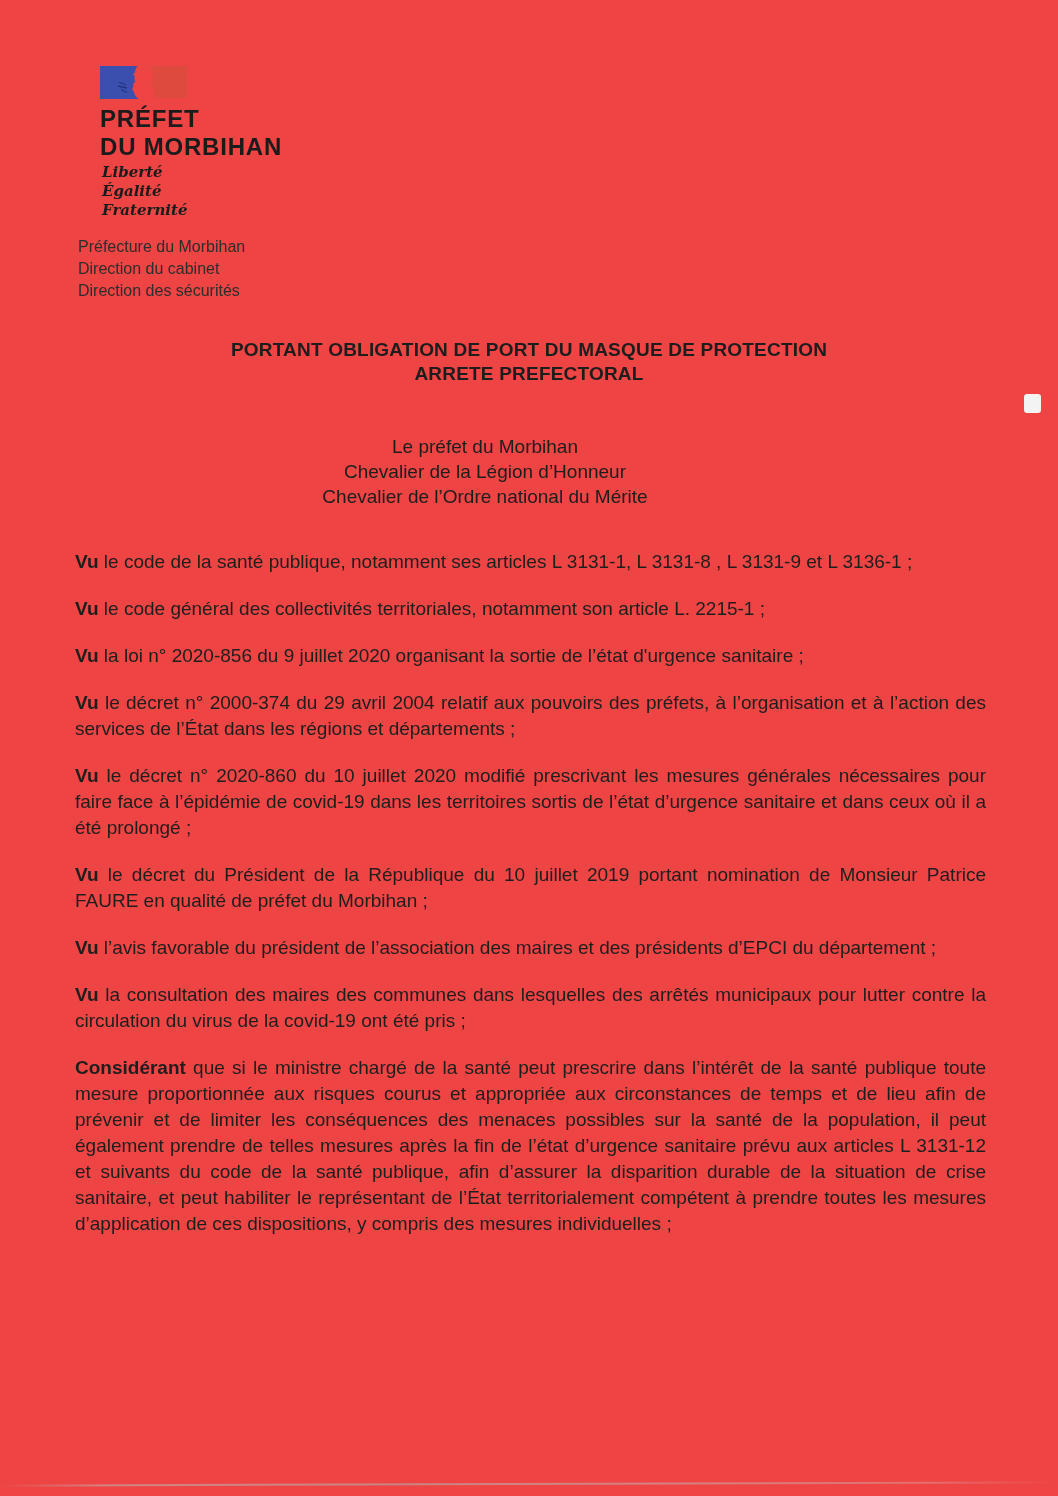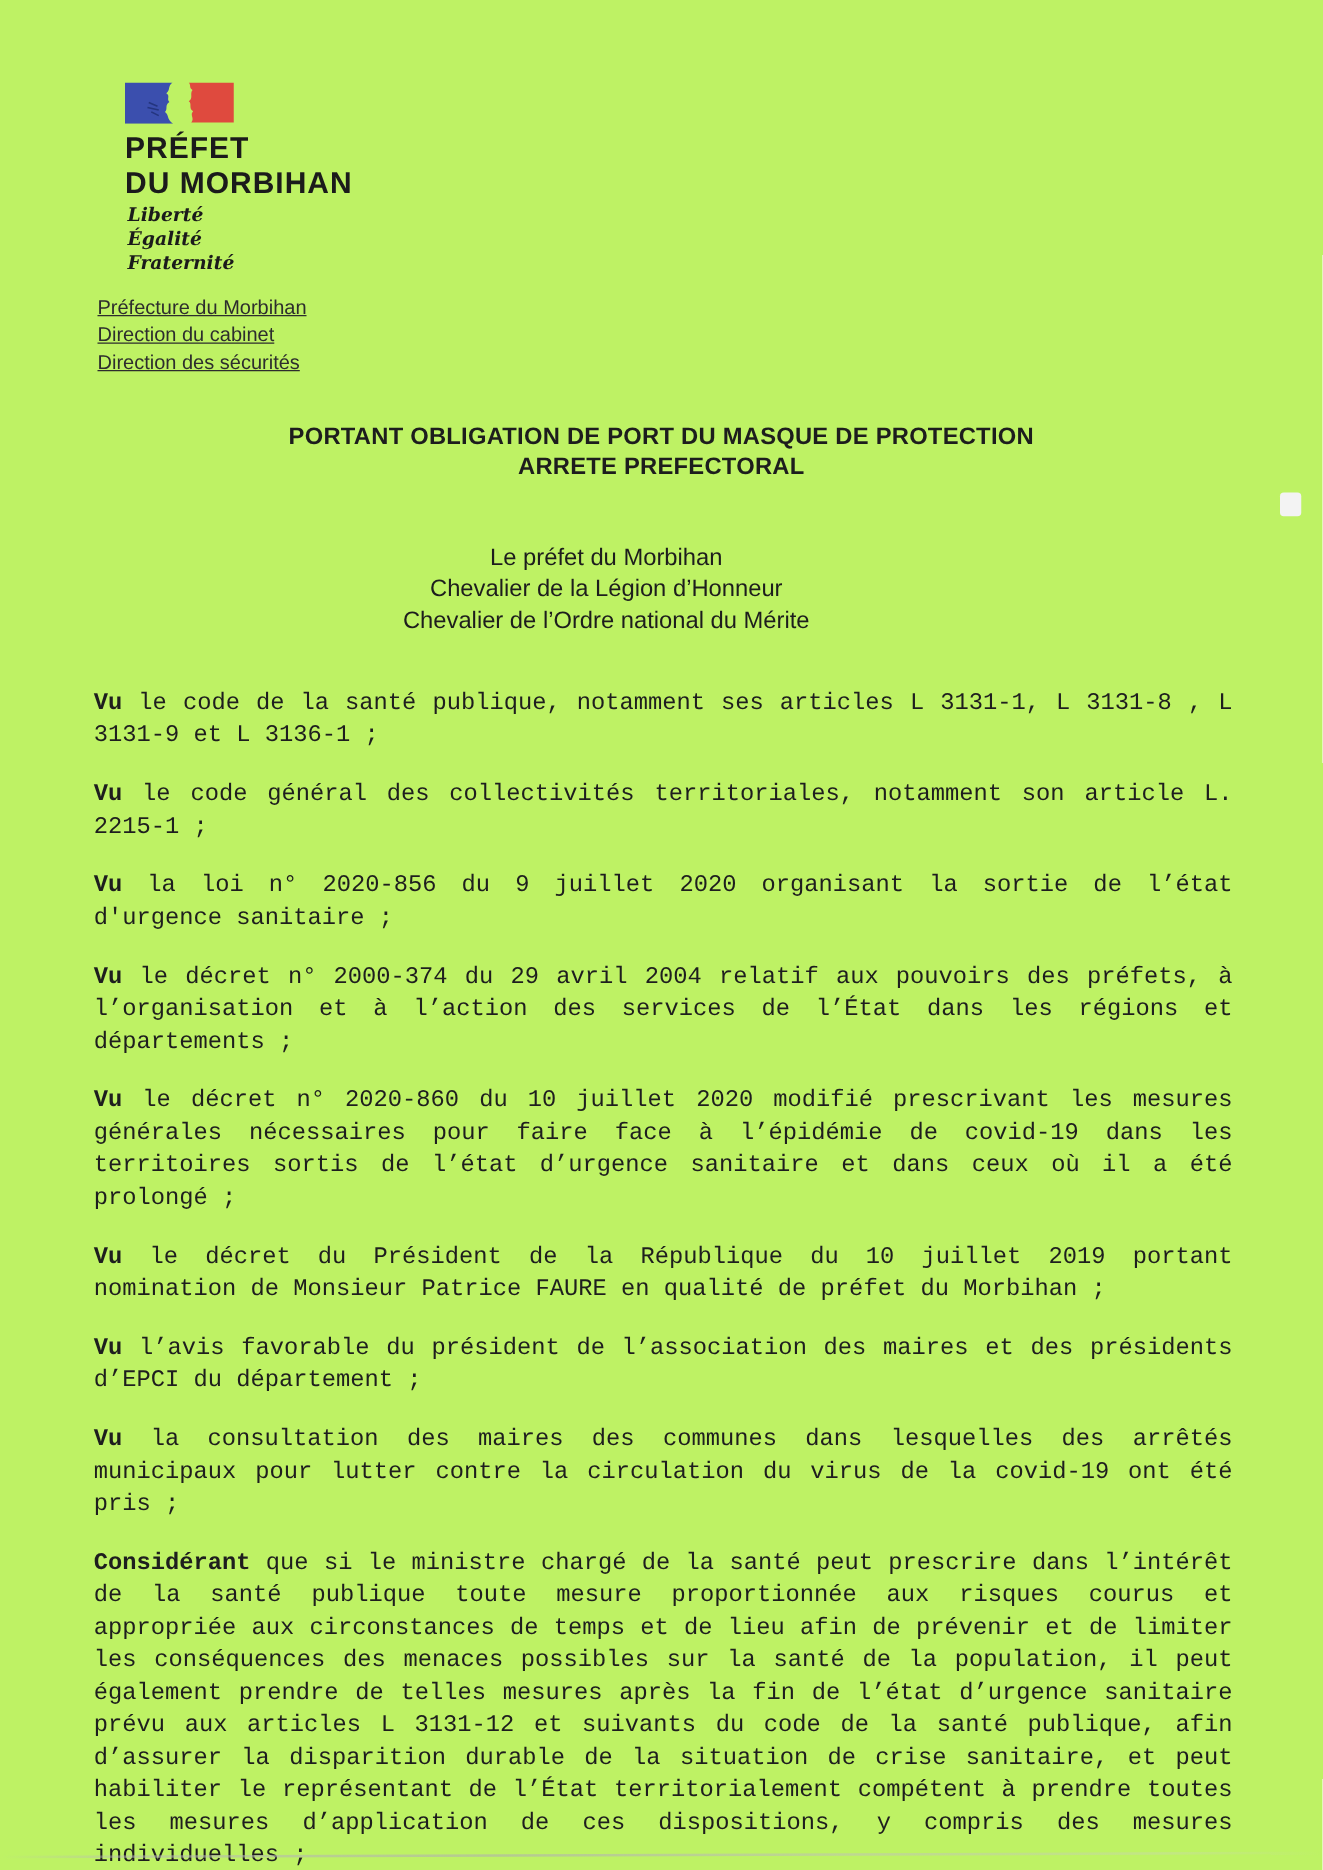--- a/index.html
+++ b/index.html
@@ -5,21 +5,21 @@
 <style>
   html, body {
     margin: 0;
     padding: 0;
     background: #ffffff;
   }
   .page {
     position: relative;
     width: 1058px;
     height: 1496px;
-    background: #bef264;
+    background: #ef4444;
     overflow: hidden;
     font-family: "Liberation Sans", sans-serif;
     color: #1e1e1e;
   }
 
   
   .letterhead {
     position: absolute;
     left: 100px;
     top: 66px;
@@ -47,21 +47,20 @@
     line-height: 19px;
     color: #1b1b1b;
   }
   .dept {
     position: absolute;
     left: 78px;
     top: 236px;
     font-size: 16px;
     line-height: 22px;
     color: #2d2d2d;
-    text-decoration: underline;
   }
 
   
   .title-block {
     position: absolute;
     left: 0;
     top: 338px;
     width: 1058px;
     text-align: center;
     font-weight: 700;
@@ -87,21 +86,20 @@
     left: 75px;
     top: 549px;
     width: 911px;
   }
   .content p {
     margin: 0 0 21px 0;
     font-size: 19px;
     line-height: 26px;
     text-align: justify;
     color: #1e1e1e;
-    font-family: Liberation Mono, monospace;
   }
   .content p .lead {
     font-weight: 700;
   }
 
   
   .smudge {
     position: absolute;
     left: 1024px;
     top: 394px;

